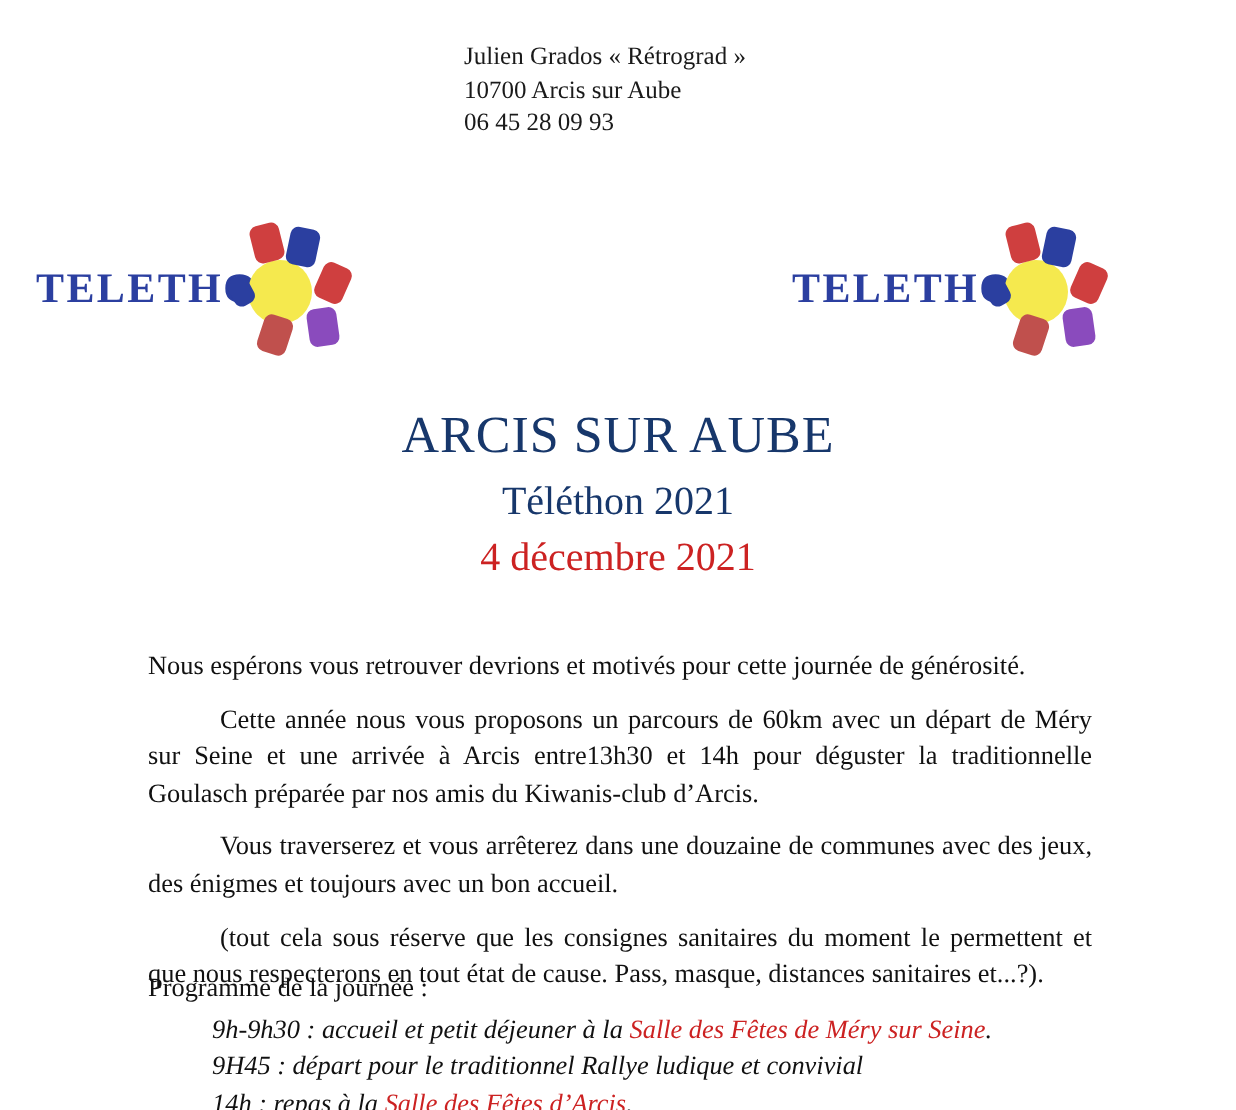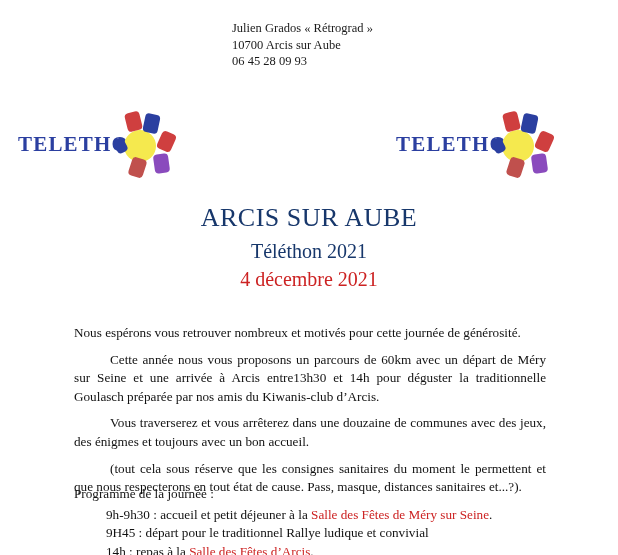--- a/index.html
+++ b/index.html
@@ -119,21 +119,21 @@
   .program {
     position: absolute;
     left: 74px;
     top: 485px;
     width: 480px;
     font-size: 13.2px;
     line-height: 18.6px;
     color: #111111;
   }
   .program .head { margin: 0 0 2px 0; }
-  .program .item { margin: 0; padding-left: 32px; }
+  .program .item { margin: 0; padding-left: 32px; font-style: italic; }
   .red { color: #cc2222; }
 </style>
 </head>
 <body>
 
 <div class="sender">
   <div class="line">Julien Grados « Rétrograd »</div>
   <div class="line">10700 Arcis sur Aube</div>
   <div class="line">06 45 28 09 93</div>
 </div>
@@ -158,21 +158,21 @@
   <span class="blob b3"></span>
   <span class="blob b4"></span>
   <span class="blob b5"></span>
 </div>
 
 <div class="title-city">ARCIS SUR AUBE</div>
 <div class="title-sub">Téléthon 2021</div>
 <div class="title-date">4 décembre 2021</div>
 
 <div class="body-text">
-  <p>Nous espérons vous retrouver nombreux et motivés pour cette journée de générosité.</p>
+  <p>Nous espérons vous retrouver devrions et motivés pour cette journée de générosité.</p>
   <p class="indent">Cette année nous vous proposons un parcours de 60km avec un départ de Méry sur Seine et une arrivée à Arcis entre13h30 et 14h pour déguster la traditionnelle Goulasch préparée par nos amis du Kiwanis-club d’Arcis.</p>
   <p class="indent">Vous traverserez et vous arrêterez dans une douzaine de communes avec des jeux, des énigmes et toujours avec un bon accueil.</p>
   <p class="indent">(tout cela sous réserve que les consignes sanitaires du moment le permettent et que nous respecterons en tout état de cause. Pass, masque, distances sanitaires et...?).</p>
 </div>
 
 <div class="program">
   <p class="head">Programme de la journée :</p>
   <p class="item">
     <span>9h-9h30 : accueil et petit déjeuner à la </span><span class="red">Salle des Fêtes de Méry sur Seine</span><span>.</span>
   </p>

